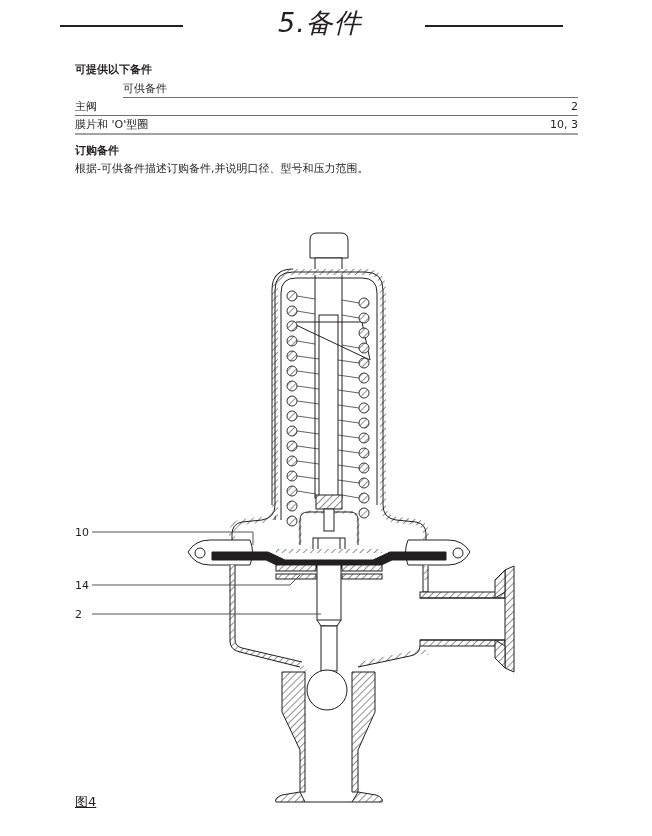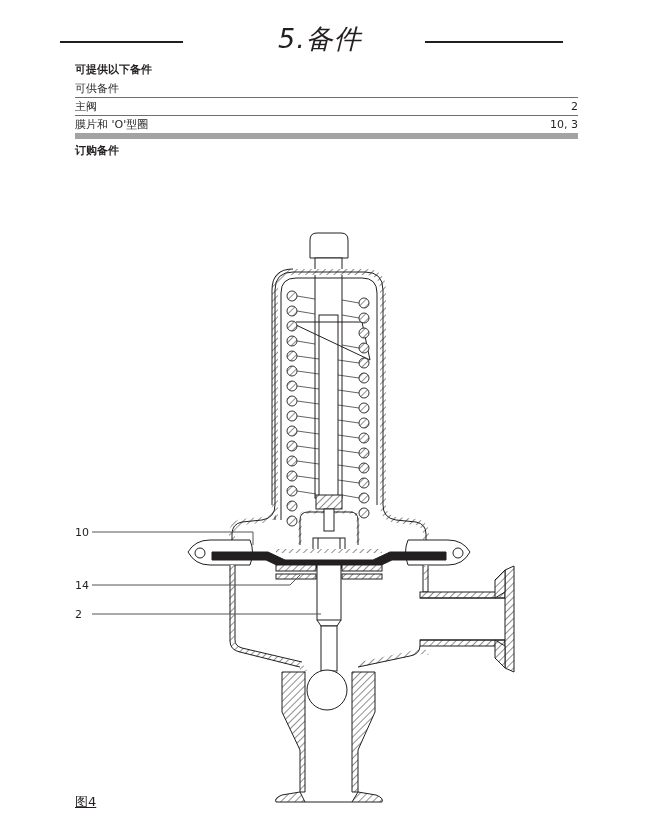--- a/index.html
+++ b/index.html
@@ -1,29 +1,29 @@
 <!DOCTYPE html>
 <html><head>
 <meta charset="utf-8">
 <style>
   html, body { margin: 0; padding: 0; background: #ffffff; }
   body { width: 652px; height: 836px; position: relative; overflow: hidden;
          font-family: "DejaVu Sans", "Liberation Sans", sans-serif; color: #231f20; }
-  .title-wrap { position: absolute; top: 16px; left: 0; width: 652px; height: 50px; }
+  .title-wrap { position: absolute; top: 0; left: 0; width: 652px; height: 50px; }
   .title-rule { position: absolute; top: 25px; height: 2px; background: #231f20; }
   .title-rule.left { left: 60px; width: 123px; }
   .title-rule.right { left: 425px; width: 138px; }
   .title { position: absolute; left: 220px; width: 200px; top: 5px; text-align: center;
            font-size: 27px; font-style: italic; font-family: "DejaVu Sans", sans-serif; letter-spacing: 1px; }
   .sub-head { position: absolute; left: 75px; top: 62px; font-size: 11px; font-weight: bold; }
   .table { position: absolute; left: 75px; top: 80px; width: 503px; font-size: 11px; }
   .trow { height: 17px; line-height: 17px; display: flex; justify-content: space-between; }
-  .trow.header { border-bottom: 1.5px solid #6d6e71; }
+  .trow.header { border-bottom: 1.5px solid #6d6e71; margin-left: 48px; }
   .trow.body { border-bottom: 1.5px solid #6d6e71; }
-  .trow.body.last { border-bottom: 6px solid #a3a3a3; }
+  .trow.body.last { border-bottom: 2px solid #a3a3a3; }
   .order-head { position: absolute; left: 75px; top: 143px; font-size: 11px; font-weight: bold; }
   .order-text { position: absolute; left: 75px; top: 162px; font-size: 11px; line-height: 14px; width: 560px; }
   .callout { position: absolute; font-size: 11px; font-weight: normal; }
   .fig-label { position: absolute; left: 75px; top: 793px; font-size: 13px; text-decoration: underline; }
   svg.drawing { position: absolute; left: 0; top: 0; }
 </style>
 </head>
 <body>
 
 <div class="title-wrap">
@@ -43,20 +43,21 @@
     <span>2</span>
   </div>
   <div class="trow body last">
     <span>膜片和 'O'型圈</span>
     <span>10, 3</span>
   </div>
 </div>
 
 <div class="order-head">订购备件</div>
 <div class="order-text">
+  <div>根据-可供备件描述订购备件,并说明口径、型号和压力范围。</div>
 </div>
 
 <svg class="drawing" width="652" height="836" viewBox="0 0 652 836" xmlns="http://www.w3.org/2000/svg">
   <defs>
     <pattern id="hatch" patternUnits="userSpaceOnUse" width="5" height="5" patternTransform="rotate(45)">
       <rect width="5" height="5" fill="#fff"></rect>
       <line x1="0" y1="0" x2="0" y2="5" stroke="#231f20" stroke-width="1"></line>
     </pattern>
   </defs>
   <g fill="none" stroke="#231f20" stroke-width="1">

